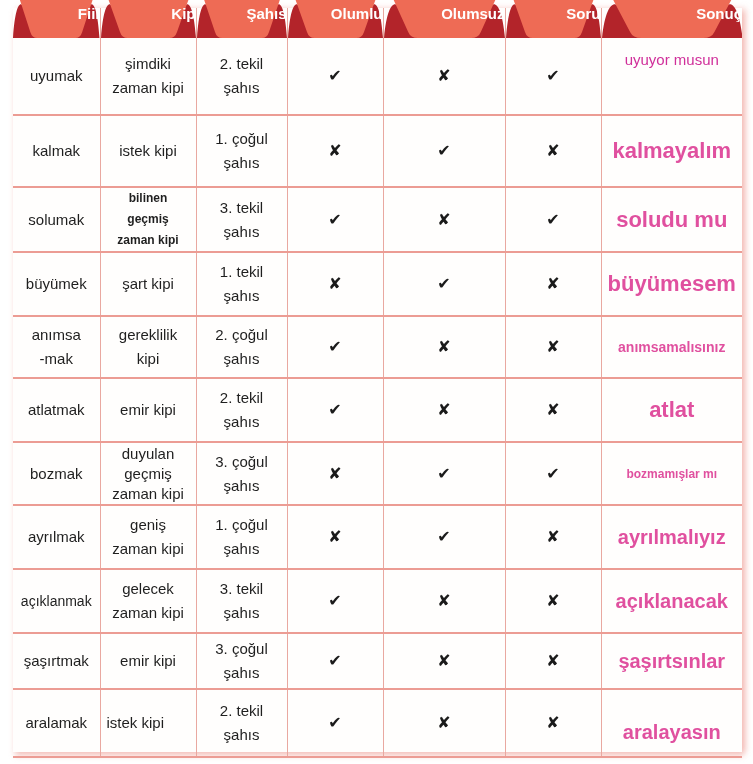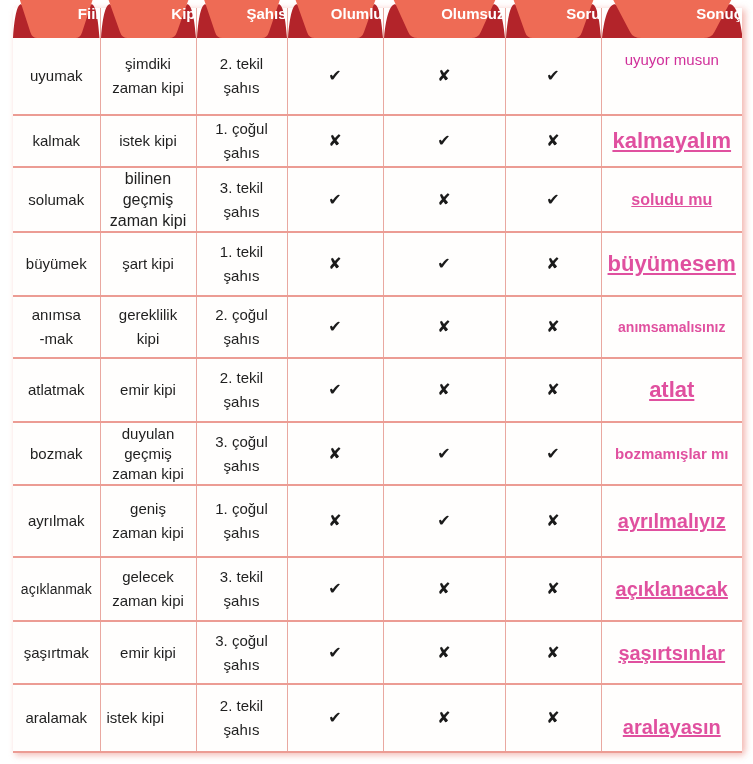--- a/index.html
+++ b/index.html
@@ -8,23 +8,23 @@
     .sheet { position: absolute; left: 13px; top: 8px; width: 729px; height: 744px;
              background: #fffefd; box-shadow: 2px 4px 6px rgba(230,120,110,0.35), 4px 0 6px rgba(240,150,140,0.35); }
     table { position: absolute; left: 13px; top: 8px; border-collapse: collapse; table-layout: fixed; width: 729px; }
     td { border-right: 1px solid #e9a8a0; border-bottom: 2px solid #ec9c94; text-align: center; vertical-align: middle;
          color: #1f1f1f; font-size: 15px; line-height: 24px; padding: 0; }
     td:last-child { border-right: none; }
     thead td { border-bottom: none; height: 30px; position: relative; }
     .mark { font-size: 16px; font-weight: bold; color: #1a1a1a; }
     .res { color: #e0509f; font-weight: bold; }
     .res.sm { font-size: 15px; font-weight: normal; color: #d02f9a; }
-    .res.lg { font-size: 22px; text-decoration: underline; }
-    .res.xs { font-size: 15px; }
-    .kip-sm { font-size: 16px; line-height: 21px; }
+    .res.lg { font-size: 22px; }
+    .res.xs { font-size: 12px; }
+    .kip-sm { font-size: 12px; line-height: 21px; font-weight: bold; }
     .tab { position: absolute; top: -8px; left: 0; right: 0; height: 38px; }
     .tab svg { position: absolute; left: 0; top: 0; width: 100%; height: 100%; }
     .tab span { position: absolute; left: 0; right: 0; top: 4px; text-align: right; color: #fff; font-weight: bold; font-size: 15px; line-height: 20px; }
   </style>
 </head>
 <body>
 
 <div class="sheet"></div>
 
 <table>
@@ -107,37 +107,37 @@
   <tbody>
     <tr style="height:77px">
       <td>uyumak</td>
       <td style="padding:0 6px">şimdiki zaman kipi</td>
       <td style="padding:0 18px">2. tekil şahıs</td>
       <td class="mark">✔</td>
       <td class="mark">✘</td>
       <td class="mark">✔</td>
       <td class="res sm" style="vertical-align:top;padding-top:10px">uyuyor musun</td>
     </tr>
-    <tr style="height:52px">
+    <tr style="height:72px">
       <td>kalmak</td>
       <td>istek kipi</td>
       <td style="padding:0 14px">1. çoğul şahıs</td>
       <td class="mark">✘</td>
       <td class="mark">✔</td>
       <td class="mark">✘</td>
       <td class="res lg">kalmayalım</td>
     </tr>
     <tr style="height:64px">
       <td>solumak</td>
       <td class="kip-sm" style="padding:0 8px">bilinen geçmiş zaman kipi</td>
       <td style="padding:0 18px">3. tekil şahıs</td>
       <td class="mark">✔</td>
       <td class="mark">✘</td>
       <td class="mark">✔</td>
-      <td class="res lg" style="font-size:16px">soludu mu</td>
+      <td class="res lg" style="font-size:22px">soludu mu</td>
     </tr>
     <tr style="height:64px">
       <td>büyümek</td>
       <td>şart kipi</td>
       <td style="padding:0 18px">1. tekil şahıs</td>
       <td class="mark">✘</td>
       <td class="mark">✔</td>
       <td class="mark">✘</td>
       <td class="res lg">büyümesem</td>
     </tr>
@@ -161,39 +161,39 @@
     </tr>
     <tr style="height:63px">
       <td>bozmak</td>
       <td style="padding:0 8px;line-height:20px">duyulan geçmiş zaman kipi</td>
       <td style="padding:0 14px">3. çoğul şahıs</td>
       <td class="mark">✘</td>
       <td class="mark">✔</td>
       <td class="mark">✔</td>
       <td class="res xs">bozmamışlar mı</td>
     </tr>
-    <tr style="height:72px">
+    <tr style="height:64px">
       <td>ayrılmak</td>
       <td style="padding:0 6px">geniş zaman kipi</td>
       <td style="padding:0 14px">1. çoğul şahıs</td>
       <td class="mark">✘</td>
       <td class="mark">✔</td>
       <td class="mark">✘</td>
       <td class="res lg" style="font-size:20px">ayrılmalıyız</td>
     </tr>
     <tr style="height:64px">
       <td style="font-size:14px">açıklanmak</td>
       <td style="padding:0 6px">gelecek zaman kipi</td>
       <td style="padding:0 18px">3. tekil şahıs</td>
       <td class="mark">✔</td>
       <td class="mark">✘</td>
       <td class="mark">✘</td>
       <td class="res lg" style="font-size:20px">açıklanacak</td>
     </tr>
-    <tr style="height:63px">
+    <tr style="height:56px">
       <td>şaşırtmak</td>
       <td>emir kipi</td>
       <td style="padding:0 14px">3. çoğul şahıs</td>
       <td class="mark">✔</td>
       <td class="mark">✘</td>
       <td class="mark">✘</td>
       <td class="res lg" style="font-size:20px">şaşırtsınlar</td>
     </tr>
     <tr style="height:68px">
       <td>aralamak</td>

